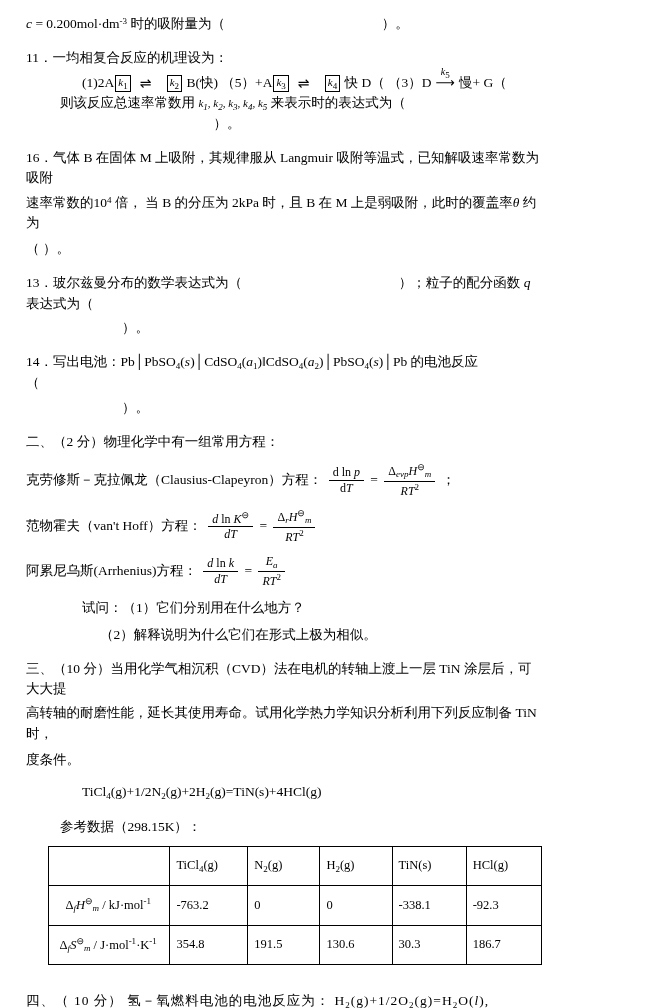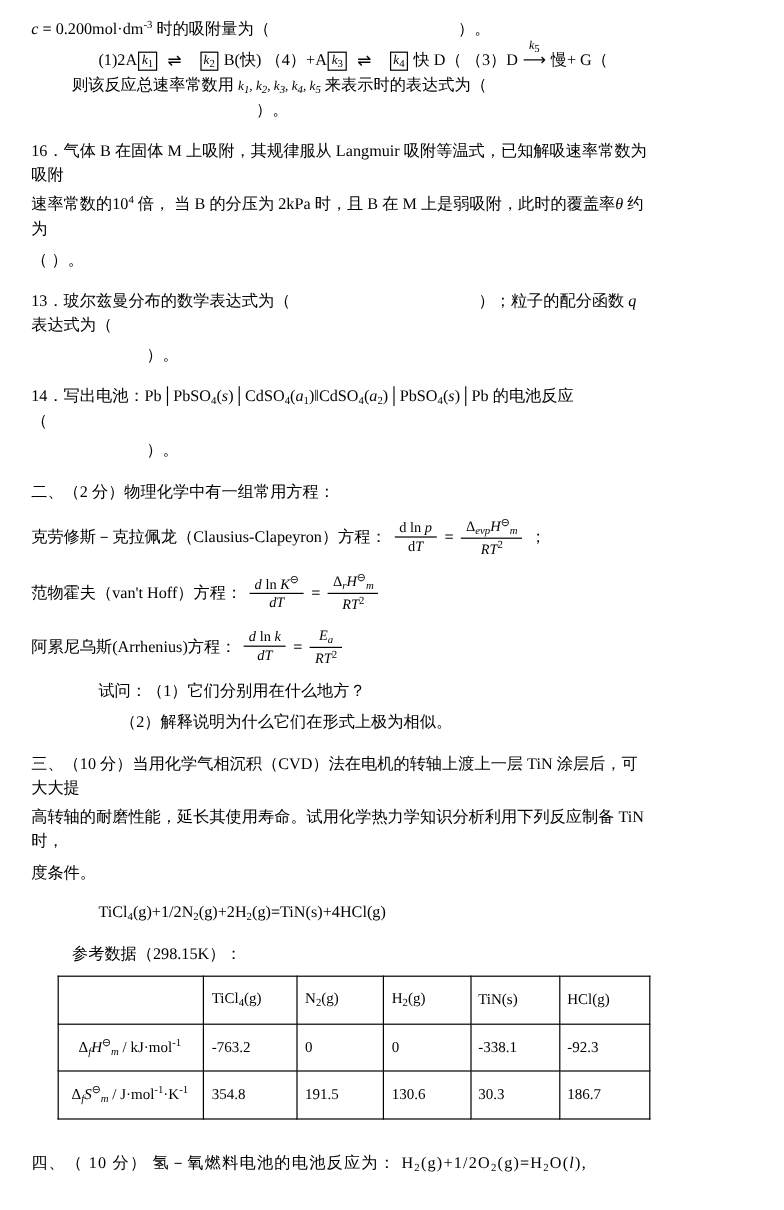--- a/index.html
+++ b/index.html
@@ -93,25 +93,28 @@
 <div class="page">
 
   <div class="ln">
     <span class="it">c</span>
     <span>= 0.200mol·dm</span><sup>-3</sup>
     <span> 时的吸附量为（</span>
     <span class="blankwide"></span>
     <span>）。</span>
   </div>
 
+  <div class="q">
+    <span>11．</span><span>一均相复合反应的机理设为：</span>
+  </div>
 
   <div class="indent2 mechline">
     <span>(1)2A</span><span class="kbox"><span class="it">k</span><sub>1</sub></span><span class="arrowpair"></span><span class="kbox"><span class="it">k</span><sub>2</sub></span>
     <span>B(快)</span>
-    <span>（4）+A</span><span class="kbox"><span class="it">k</span><sub>3</sub></span><span class="arrowpair"></span><span class="kbox"><span class="it">k</span><sub>4</sub></span>
+    <span>（5）+A</span><span class="kbox"><span class="it">k</span><sub>3</sub></span><span class="arrowpair"></span><span class="kbox"><span class="it">k</span><sub>4</sub></span>
     <span>快 D（</span>
     <span>（3）D</span><span class="ovr"><span class="topnum"><span class="it">k</span><sub>5</sub></span><span class="longarrow">⟶</span></span><span>慢</span><span>+ G（</span>
   </div>
 
   <div class="indent1">
     <span>则该反应总速率常数用 </span><span class="it small"><span class="it">k</span><sub>1</sub>, <span class="it">k</span><sub>2</sub>, <span class="it">k</span><sub>3</sub>, <span class="it">k</span><sub>4</sub>, <span class="it">k</span><sub>5</sub></span><span> 来表示时的表达式为（</span>
     <span class="blankwide"></span>
     <span>）。</span>
   </div>
 

